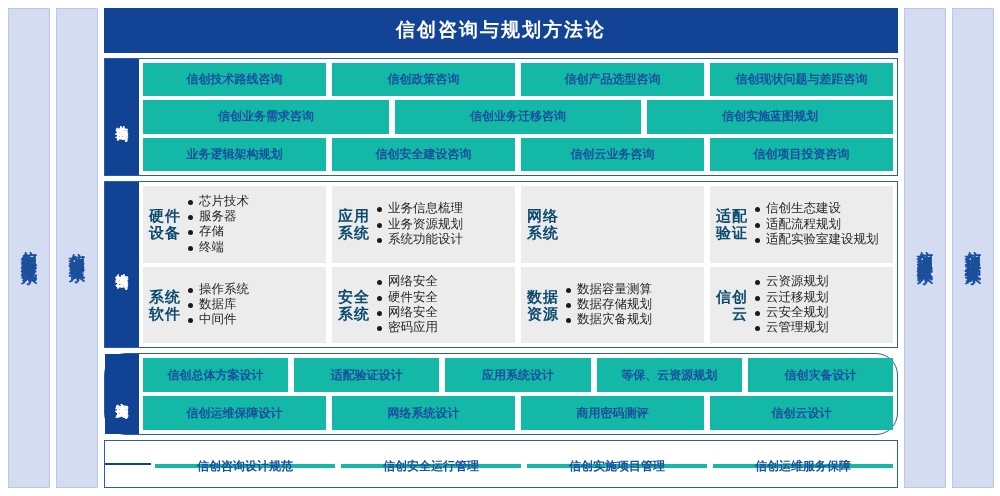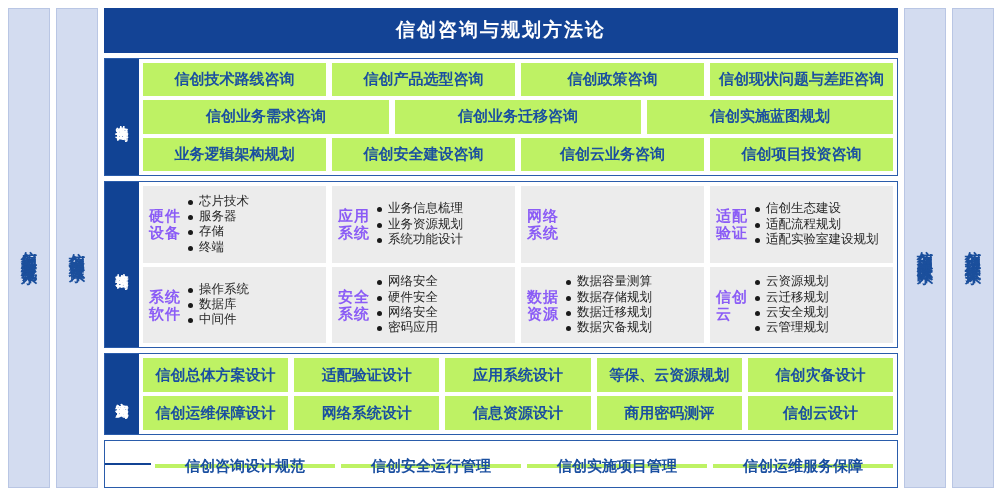--- a/index.html
+++ b/index.html
@@ -67,21 +67,21 @@
 
   .band {
     display: flex;
     border: 1px solid #2a5cab;
     box-sizing: border-box;
     background: #ffffff;
     min-height: 0;
   }
   .band-biz    { flex: 0 0 118px; }
   .band-tech   { flex: 1 1 auto; }
-  .band-impl   { flex: 0 0 82px; }
+  .band-impl   { flex: 0 0 82px; border-radius: 22px; }
   .band-mgmt   { flex: 0 0 48px; align-items: center; }
 
   .band-label {
     flex: 0 0 34px;
     background: #114394;
     color: #ffffff;
     display: flex;
     align-items: center;
     justify-content: center;
     gap: 1px;
@@ -110,23 +110,23 @@
   .row {
     display: flex;
     gap: 6px;
     flex: 1 1 0;
     min-height: 0;
   }
 
   
   .tile {
     flex: 1 1 0;
-    background: #bef264;
+    background: #14b8a6;
     color: #1a4fa0;
-    font-size: 15px;
+    font-size: 12px;
     font-weight: bold;
     display: flex;
     align-items: center;
     justify-content: center;
     text-align: center;
     min-width: 0;
     box-sizing: border-box;
     padding: 2px 3px;
   }
 
@@ -136,25 +136,25 @@
     background: #ececec;
     display: flex;
     align-items: center;
     min-width: 0;
     box-sizing: border-box;
     padding: 4px 6px;
     gap: 6px;
   }
   .card-title {
     flex: 0 0 auto;
-    color: #8b5cf6;
+    color: #0c4a6e;
     font-size: 15px;
     font-weight: bold;
     line-height: 1.15;
-    text-align: left;
+    text-align: right;
     letter-spacing: 1px;
     white-space: pre-line;
   }
   .card-list {
     flex: 1 1 auto;
     list-style: none;
     margin: 0;
     padding: 0;
     min-width: 0;
   }
@@ -193,22 +193,22 @@
 
     <div class="title-bar">信创咨询与规划方法论</div>
 
     <div class="band band-biz">
       <div class="band-label">
         <span class="band-label-text">业务咨询</span>
       </div>
       <div class="band-body">
         <div class="row">
           <div class="tile">信创技术路线咨询</div>
+          <div class="tile">信创政策咨询</div>
           <div class="tile">信创产品选型咨询</div>
-          <div class="tile">信创政策咨询</div>
           <div class="tile">信创现状问题与差距咨询</div>
         </div>
         <div class="row">
           <div class="tile">信创业务需求咨询</div>
           <div class="tile">信创业务迁移咨询</div>
           <div class="tile">信创实施蓝图规划</div>
         </div>
         <div class="row">
           <div class="tile">业务逻辑架构规划</div>
           <div class="tile">信创安全建设咨询</div>
@@ -276,21 +276,20 @@
                 <li>网络安全</li>
                 <li>密码应用</li>
               </ul>
           </div>
           <div class="card">
             <div class="card-title">数据
 资源</div>
             <ul class="card-list">
                 <li>数据容量测算</li>
                 <li>数据存储规划</li>
-                <li>数据迁移规划</li>
                 <li>数据灾备规划</li>
               </ul>
           </div>
           <div class="card">
             <div class="card-title">信创
 云</div>
             <ul class="card-list">
                 <li>云资源规划</li>
                 <li>云迁移规划</li>
                 <li>云安全规划</li>
@@ -309,21 +308,20 @@
         <div class="row">
           <div class="tile">信创总体方案设计</div>
           <div class="tile">适配验证设计</div>
           <div class="tile">应用系统设计</div>
           <div class="tile">等保、云资源规划</div>
           <div class="tile">信创灾备设计</div>
         </div>
         <div class="row">
           <div class="tile">信创运维保障设计</div>
           <div class="tile">网络系统设计</div>
-          <div class="tile">信息资源设计</div>
           <div class="tile">商用密码测评</div>
           <div class="tile">信创云设计</div>
         </div>
       </div>
     </div>
 
     <div class="band band-mgmt">
       <div class="band-label">
         <span class="band-label-text">咨询</span>
         <span class="band-label-text">管理</span>

